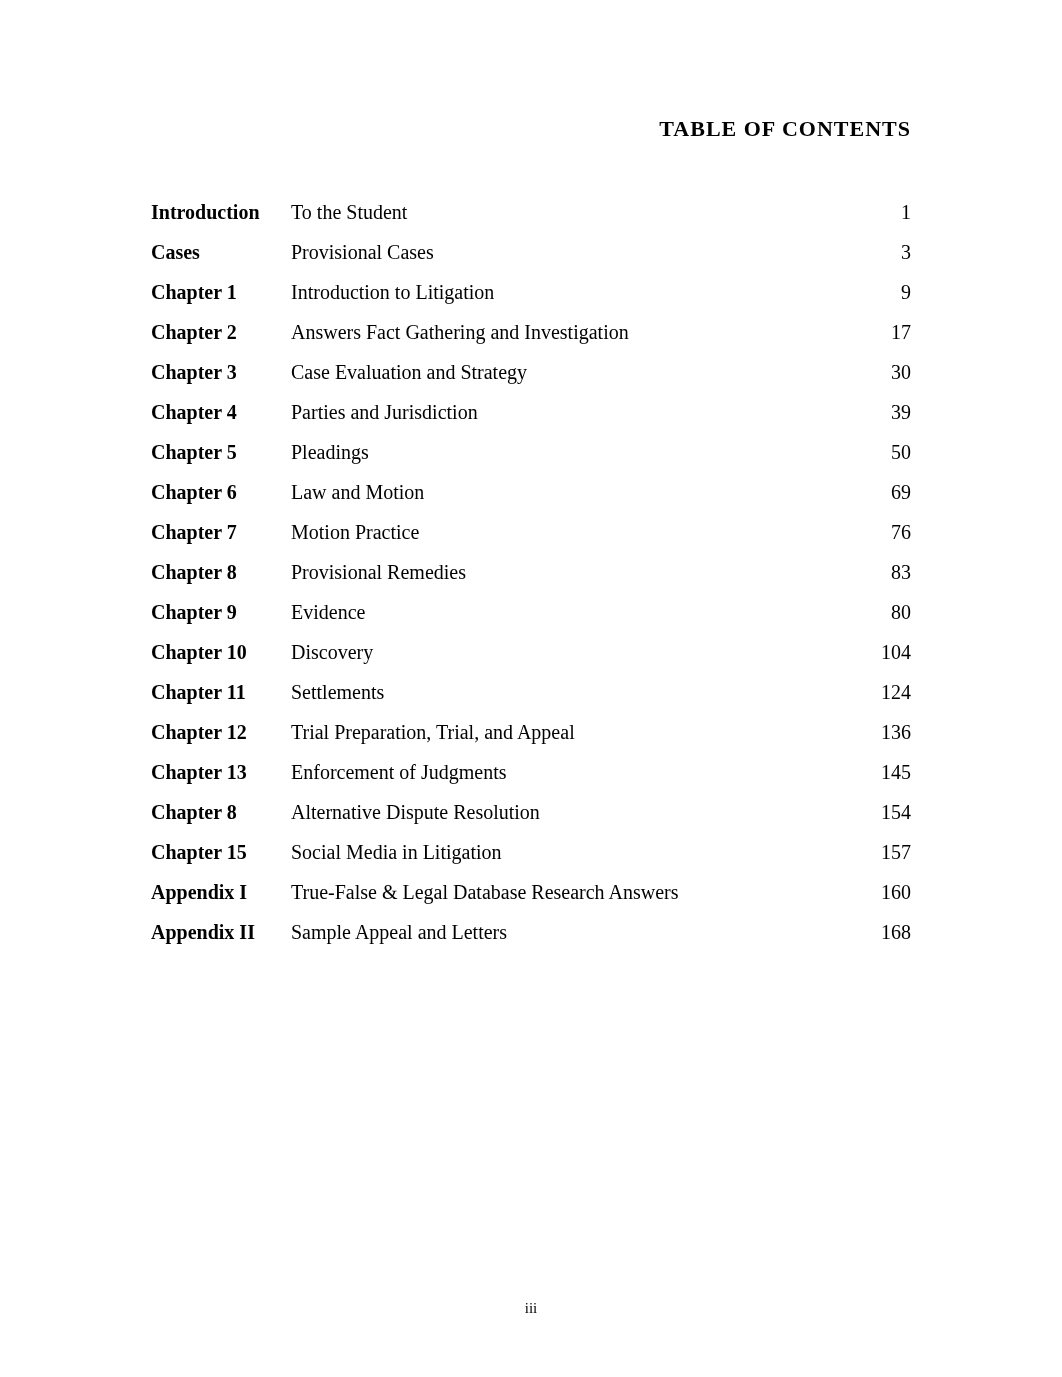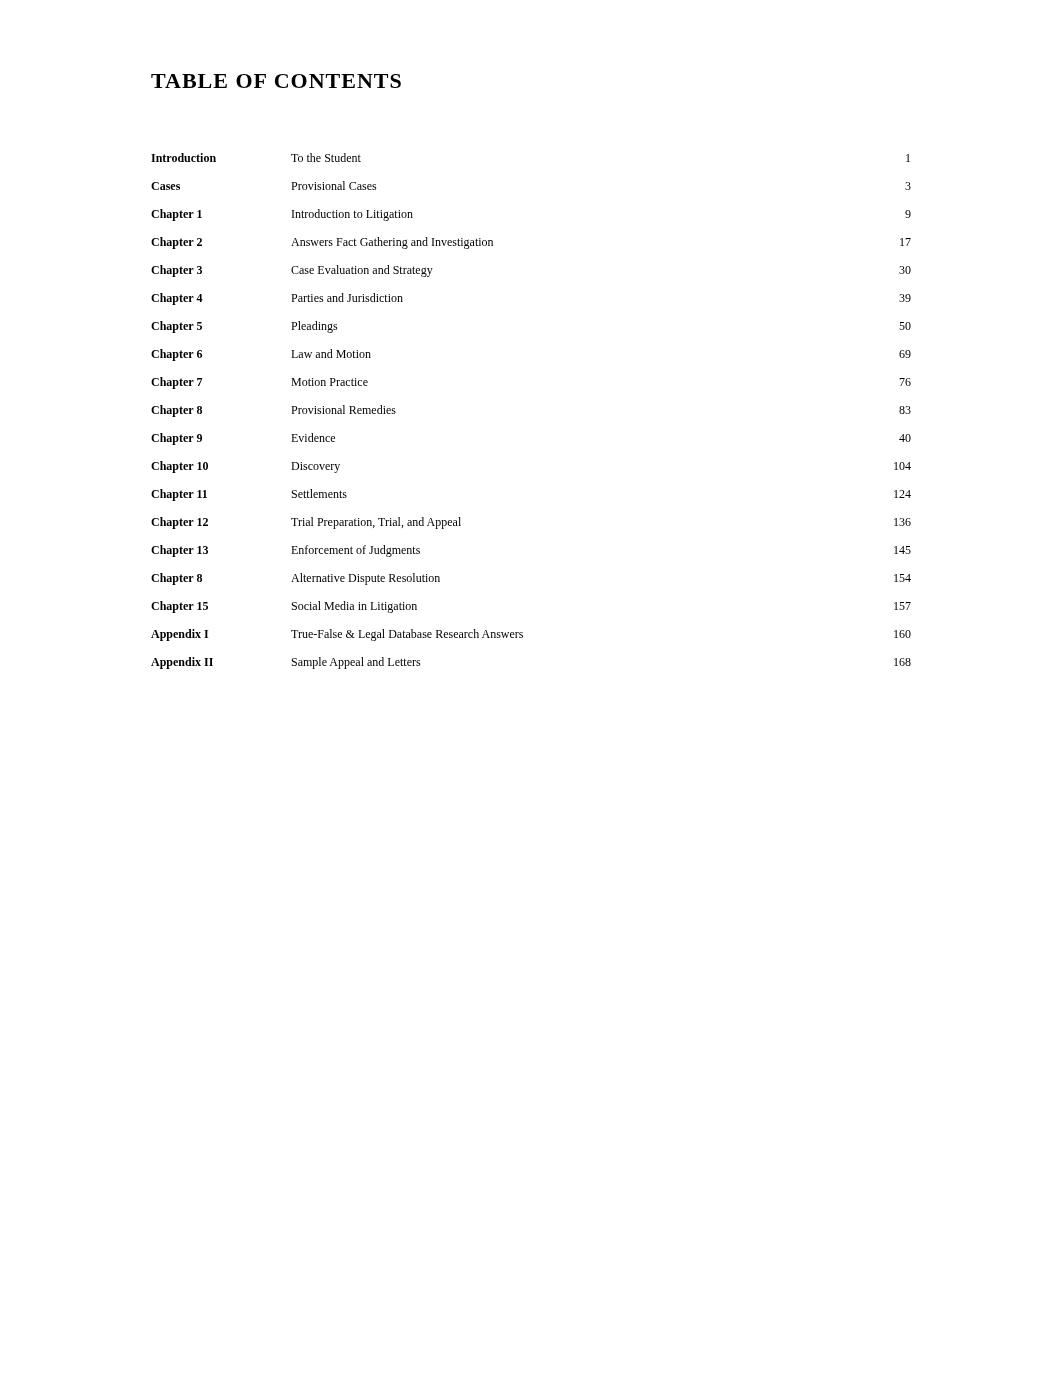--- a/index.html
+++ b/index.html
@@ -13,44 +13,44 @@
       font-family: "Times New Roman", Times, serif;
       width: 1062px;
       min-height: 1377px;
       display: flex;
       flex-direction: column;
       align-items: center;
     }
 
     .page {
       width: 760px;
-      padding: 68px 0 60px 0;
+      padding: 116px 0 60px 0;
       display: flex;
       flex-direction: column;
-      align-items: flex-start;
+      align-items: flex-end;
       min-height: 1377px;
     }
 
     .page-title {
       font-size: 22px;
       font-weight: bold;
       letter-spacing: 1px;
       margin-bottom: 50px;
       text-align: center;
     }
 
     .toc-table {
       width: 100%;
       border-collapse: collapse;
     }
 
     .toc-table tr td {
       padding: 5px 0;
       vertical-align: top;
-      font-size: 12px;
+      font-size: 20px;
       line-height: 1.5;
       font-family: Liberation Serif, serif;
     }
 
     .toc-table .col-chapter {
       font-weight: bold;
       width: 140px;
       padding-right: 20px;
       white-space: nowrap;
     }
@@ -128,21 +128,21 @@
           <td class="col-page">76</td>
         </tr>
         <tr>
           <td class="col-chapter">Chapter 8</td>
           <td class="col-title">Provisional Remedies</td>
           <td class="col-page">83</td>
         </tr>
         <tr>
           <td class="col-chapter">Chapter 9</td>
           <td class="col-title">Evidence</td>
-          <td class="col-page">40</td>
+          <td class="col-page">80</td>
         </tr>
         <tr>
           <td class="col-chapter">Chapter 10</td>
           <td class="col-title">Discovery</td>
           <td class="col-page">104</td>
         </tr>
         <tr>
           <td class="col-chapter">Chapter 11</td>
           <td class="col-title">Settlements</td>
           <td class="col-page">124</td>
@@ -173,13 +173,16 @@
           <td class="col-page">160</td>
         </tr>
         <tr>
           <td class="col-chapter">Appendix II</td>
           <td class="col-title">Sample Appeal and Letters</td>
           <td class="col-page">168</td>
         </tr>
       </tbody>
   </table>
 
+  <div class="page-footer">
+    <span>iii</span>
+  </div>
 </div>
 
 </body></html>

